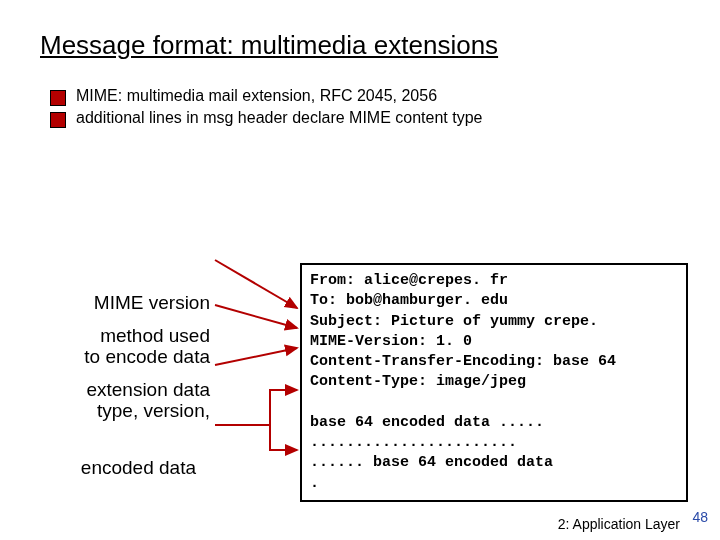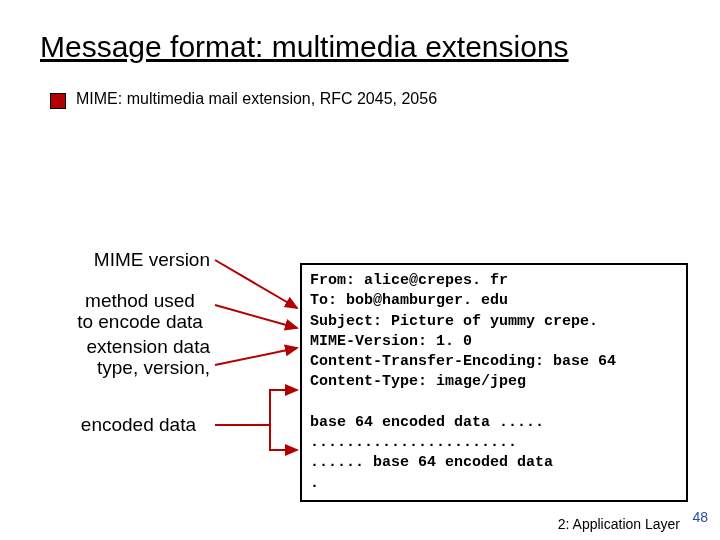--- a/index.html
+++ b/index.html
@@ -12,21 +12,21 @@
     color: #000;
   }
   .slide {
     position: relative;
     width: 720px;
     height: 540px;
     box-sizing: border-box;
     padding: 20px 40px 20px 40px;
   }
   .title {
-    font-size: 30px;
+    font-size: 26px;
     text-decoration: underline;
     margin: 10px 0 25px 0;
   }
   .bullets {
     margin: 0 0 0 10px;
     padding: 0;
     list-style: none;
     font-size: 16px;
   }
   .bullets li {
@@ -50,20 +50,21 @@
     left: 0;
     top: 235px;
     width: 720px;
     height: 260px;
   }
   .label {
     position: absolute;
     font-size: 19px;
     text-align: right;
     line-height: 1.1;
+    margin-top: 43px;
   }
   .codebox {
     position: absolute;
     left: 300px;
     top: 0;
     width: 388px;
     border: 2px solid #000;
     padding: 6px 8px;
     font-family: "Courier New", Courier, monospace;
     font-size: 15px;
@@ -95,27 +96,28 @@
     color: #2a4aa8;
   }
 </style>
 </head>
 <body>
 
 <div class="slide">
   <div class="title">Message format: multimedia extensions</div>
   <ul class="bullets">
     <li>MIME: multimedia mail extension, RFC 2045, 2056</li>
+    <li>additional lines in msg header declare MIME content type</li>
   </ul>
 
   <div class="diagram">
 
     <div class="label" style="left:70px; top:15px; width:140px;">MIME version</div>
 
-    <div class="label" style="left:70px; top:56px; width:140px;text-align:center;">
+    <div class="label" style="left:70px; top:48px; width:140px;">
       <span>method used</span><br>
       <span>to encode data</span>
     </div>
 
     <div class="label" style="left:25px; top:102px; width:185px;">
       <span>extension data</span><br>
       <span>type, version,</span><br>
     </div>
 
     <div class="label" style="left:71px; top:180px; width:125px;">encoded data</div>

